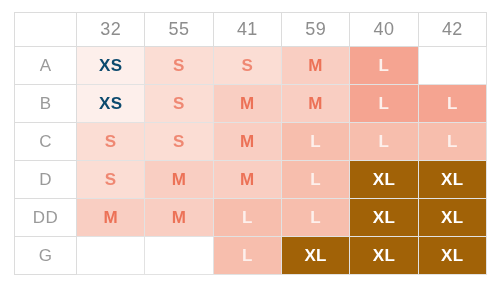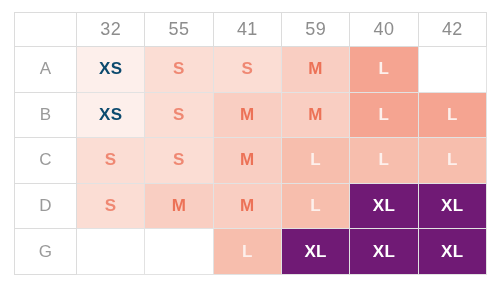--- a/index.html
+++ b/index.html
@@ -65,21 +65,21 @@
   }
   table.size-chart tbody tr { height: 32.8px; }
 
   
   td.lv0 { background: #ffffff; }
   td.lv1 { background: #fdefeb; }
   td.lv2 { background: #fbddd4; }
   td.lv3 { background: #f9cec2; }
   td.lv4 { background: #f7bead; }
   td.lv5 { background: #f5a491; }
-  td.lv6 { background: #701a75; }
+  td.lv6 { background: #a16207; }
 
   
   td.tone-faint  { color: #0c4a6e; }
   td.tone-mid    { color: #ef8873; }
   td.tone-strong { color: #ec7257; }
   td.tone-light  { color: #fdf0ec; }
   td.tone-white  { color: #ffffff; }
   td.tone-none   { color: transparent; }
 </style>
 </head>
@@ -138,20 +138,29 @@
         <tr>
           <th class="row-label">D</th>
           <td class="lv2 tone-mid">S</td>
           <td class="lv3 tone-strong">M</td>
           <td class="lv3 tone-strong">M</td>
           <td class="lv4 tone-light">L</td>
           <td class="lv6 tone-white">XL</td>
           <td class="lv6 tone-white">XL</td>
         </tr>
         <tr>
+          <th class="row-label">DD</th>
+          <td class="lv3 tone-strong">M</td>
+          <td class="lv3 tone-strong">M</td>
+          <td class="lv4 tone-light">L</td>
+          <td class="lv4 tone-light">L</td>
+          <td class="lv6 tone-white">XL</td>
+          <td class="lv6 tone-white">XL</td>
+        </tr>
+        <tr>
           <th class="row-label">G</th>
           <td class="lv0 tone-none"></td>
           <td class="lv0 tone-none"></td>
           <td class="lv4 tone-light">L</td>
           <td class="lv6 tone-white">XL</td>
           <td class="lv6 tone-white">XL</td>
           <td class="lv6 tone-white">XL</td>
         </tr>
       </tbody>
   </table>

